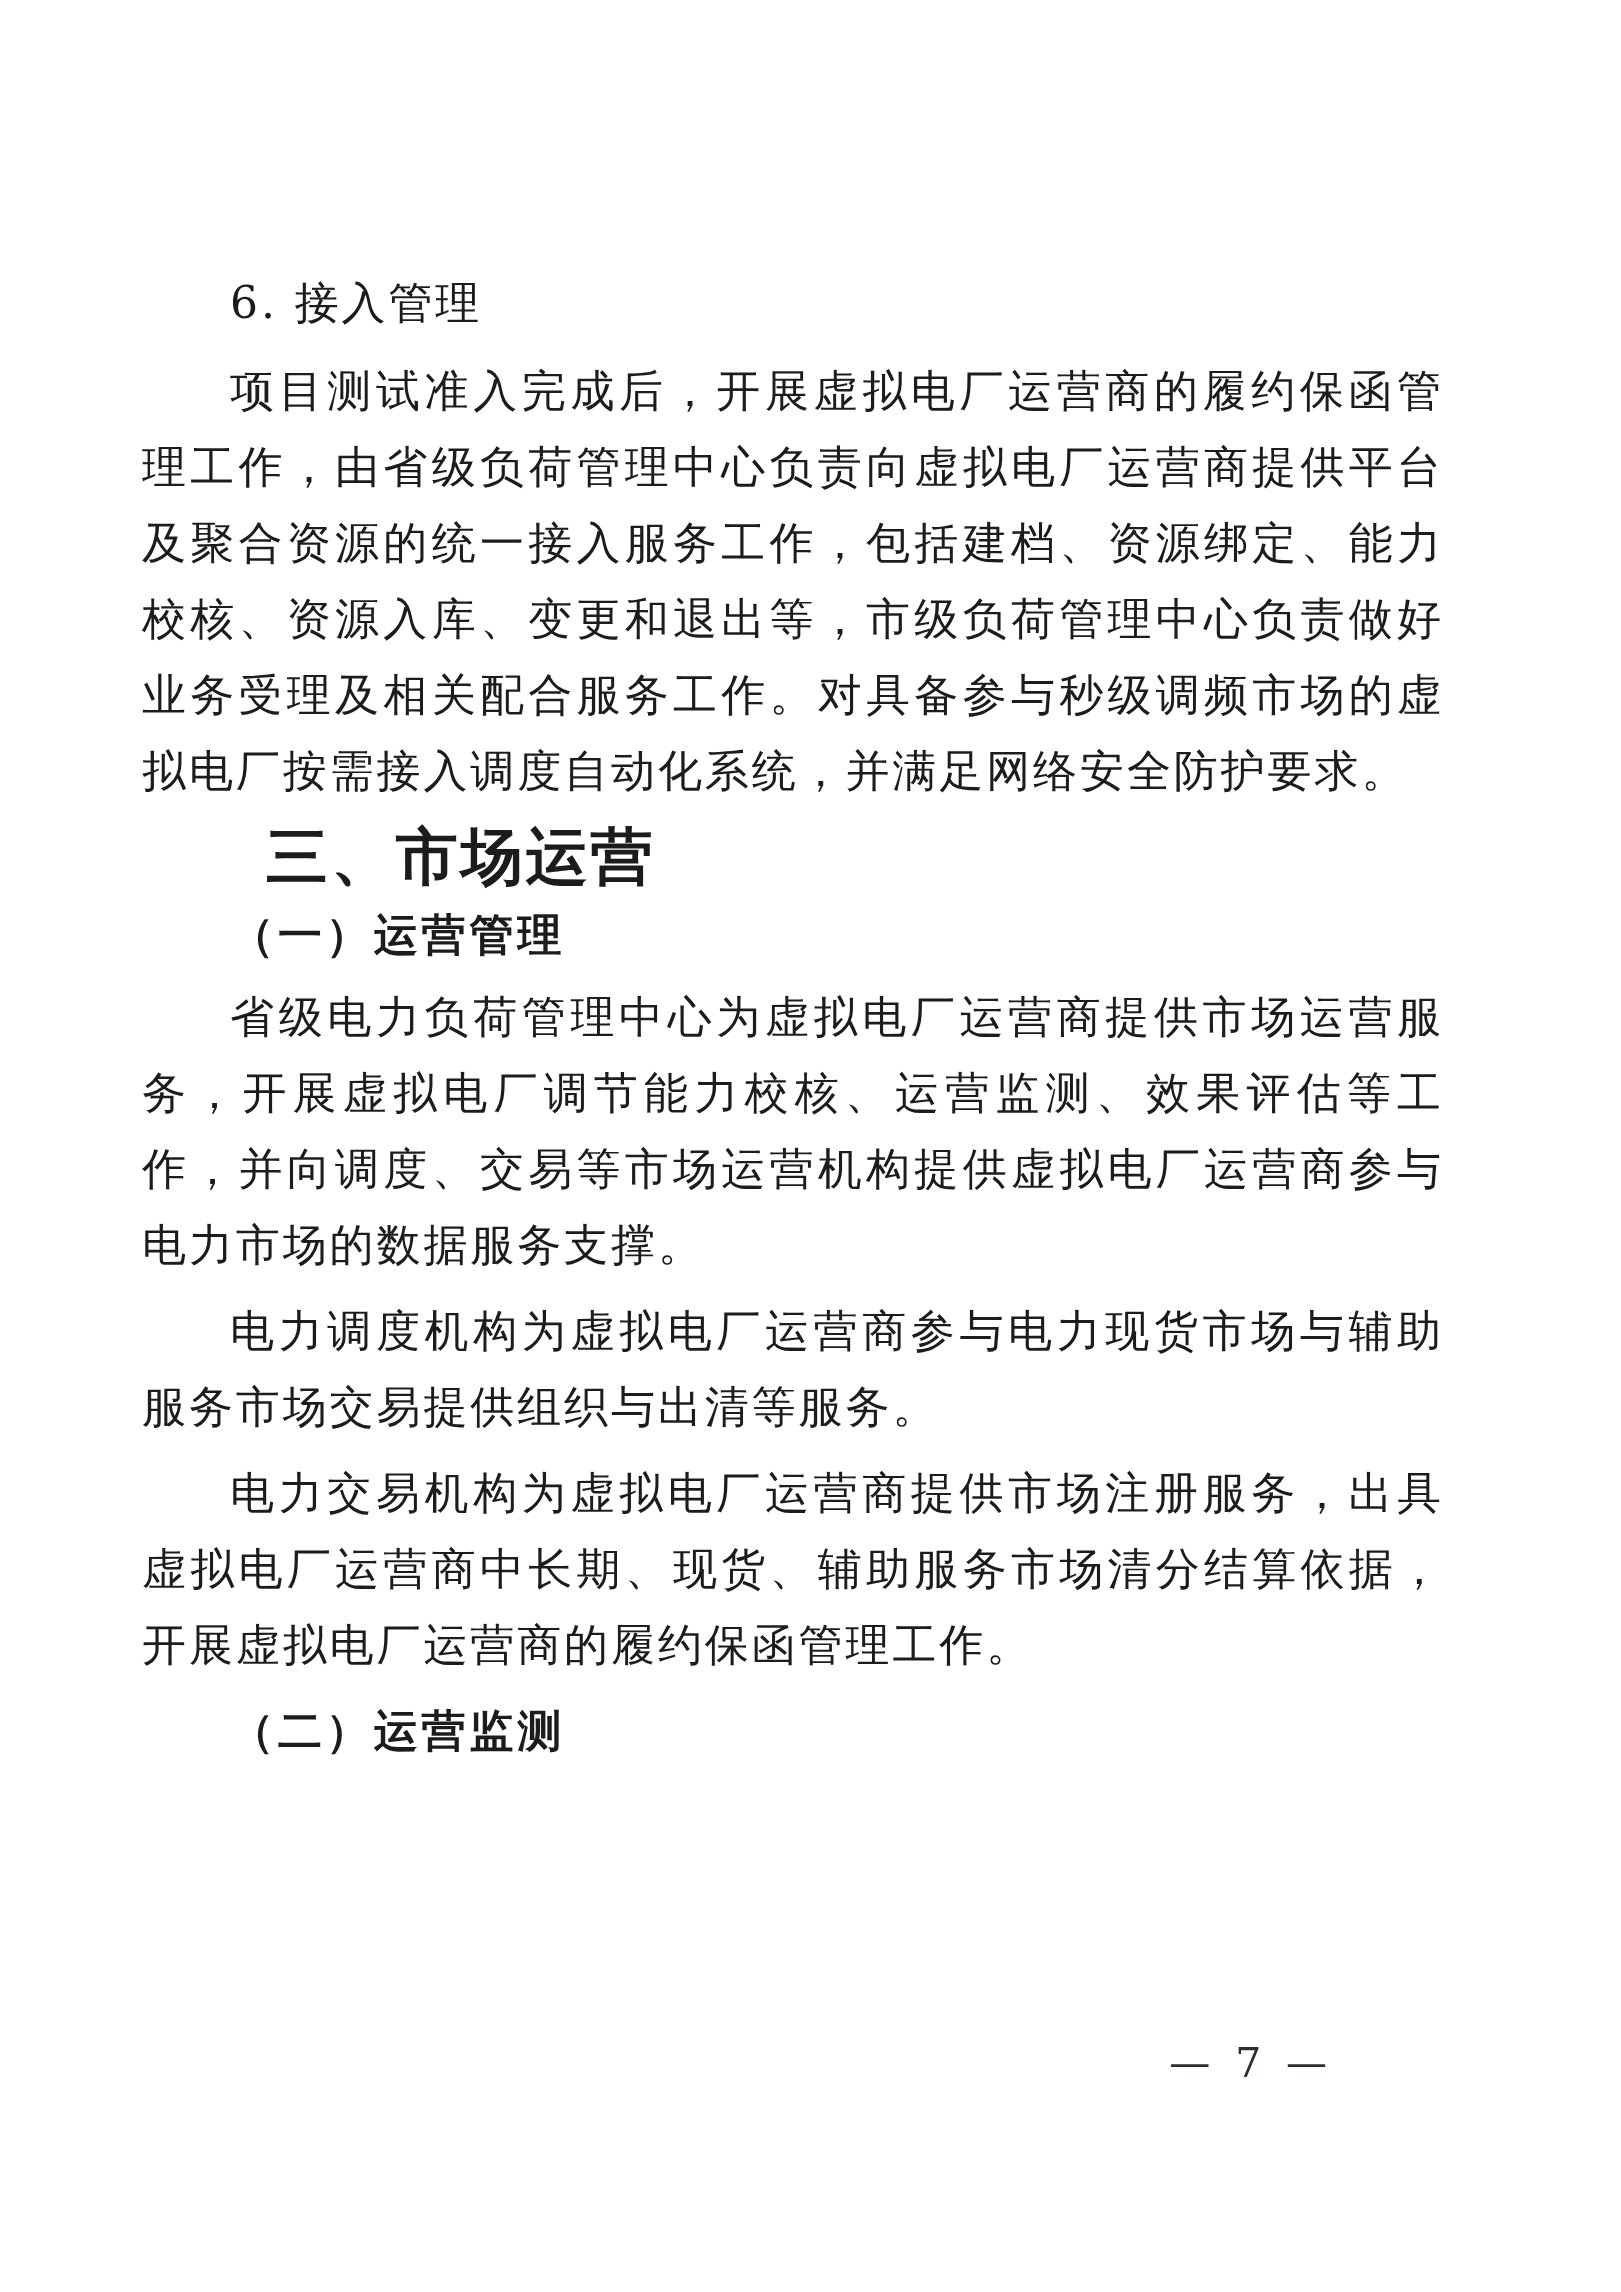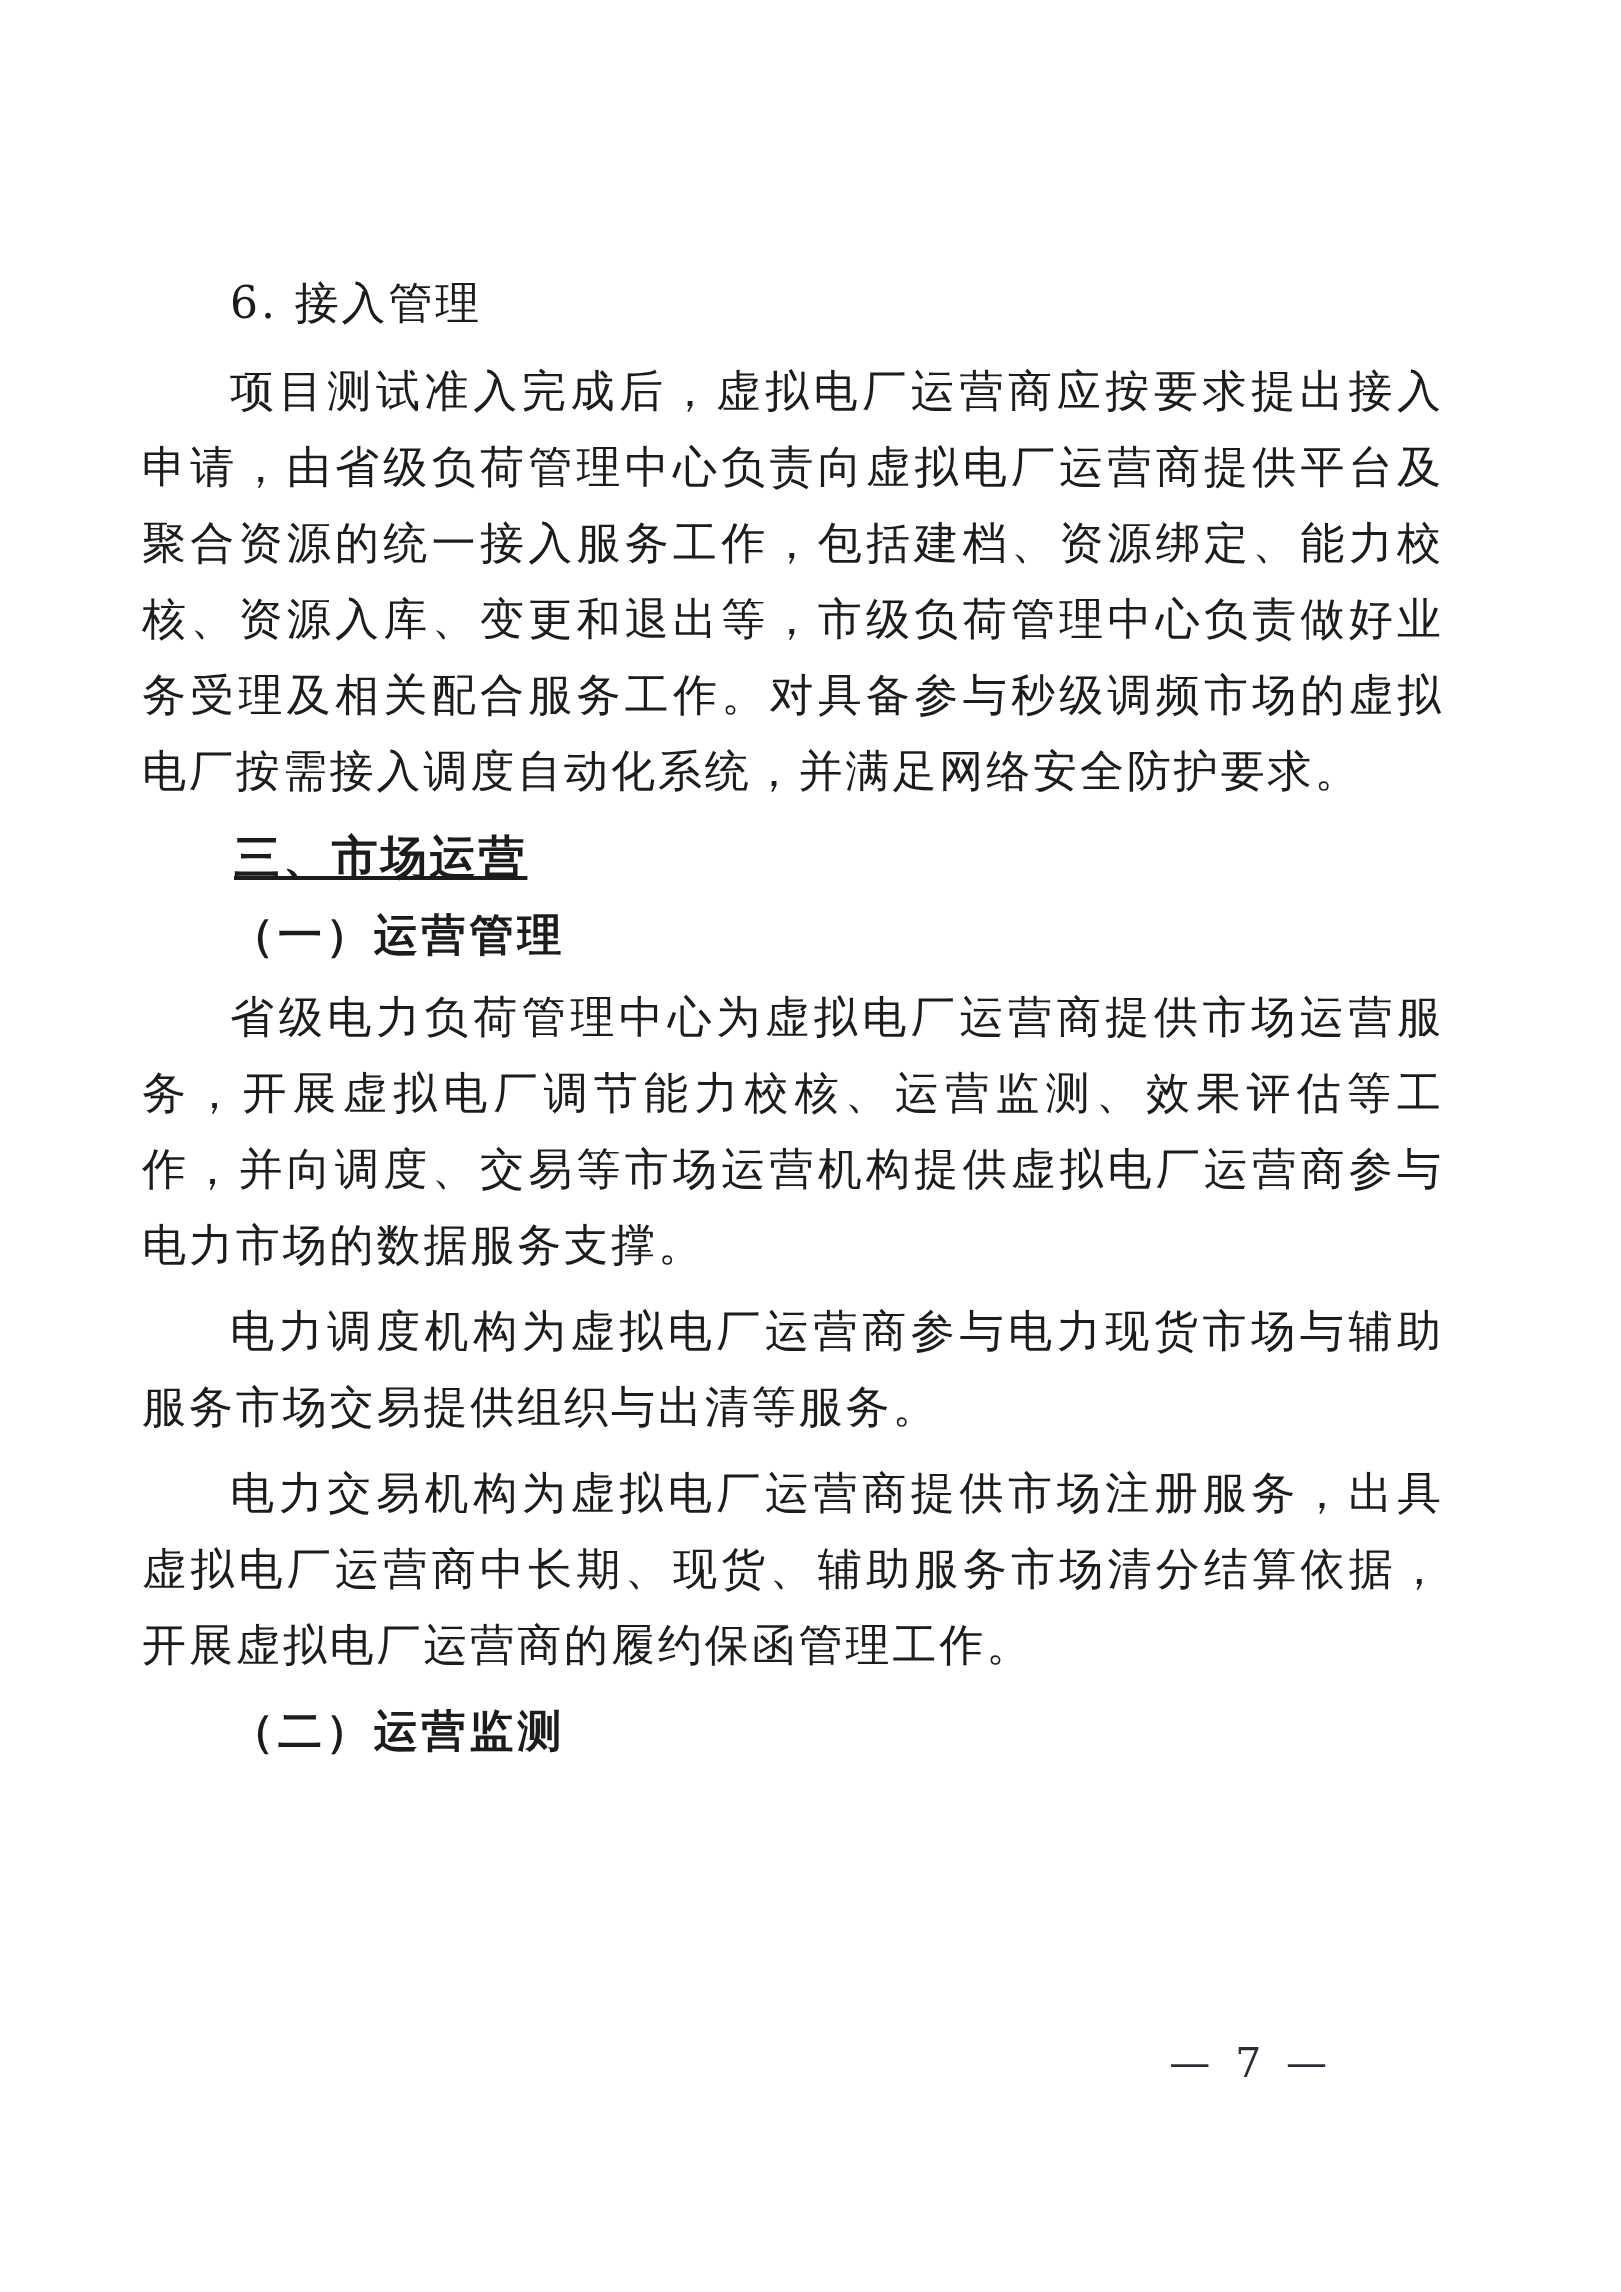--- a/index.html
+++ b/index.html
@@ -32,26 +32,25 @@
     line-height: 76px;
     letter-spacing: 2.9px;
     text-indent: 2em;
     font-weight: normal;
     margin: 0 0 11.8px 0;
   }
   .heading-lvl1 {
     
     font-family: "DejaVu Sans", "Liberation Sans", sans-serif;
     font-weight: bold;
-    font-size: 46px;
+    font-size: 62px;
     line-height: 76px;
     letter-spacing: 2.9px;
     text-indent: 2em;
     margin: 8.8px 0 2.9px 0;
-    text-decoration: underline;
   }
   .heading-lvl2 {
     
     font-size: 44px;
     line-height: 76px;
     letter-spacing: 3.9px;
     text-indent: 2em;
     font-weight: bold;
     margin: 0 0 5.9px 0;
   }
@@ -66,21 +65,21 @@
     white-space: nowrap;
   }
 </style>
 </head>
 <body>
 
 <div class="page">
 
   <p class="heading-num">6. 接入管理</p>
 
-  <p class="body-para">项目测试准入完成后，虚拟电厂运营商应按要求提出接入申请，由省级负荷管理中心负责向虚拟电厂运营商提供平台及聚合资源的统一接入服务工作，包括建档、资源绑定、能力校核、资源入库、变更和退出等，市级负荷管理中心负责做好业务受理及相关配合服务工作。对具备参与秒级调频市场的虚拟电厂按需接入调度自动化系统，并满足网络安全防护要求。</p>
+  <p class="body-para">项目测试准入完成后，开展虚拟电厂运营商的履约保函管理工作，由省级负荷管理中心负责向虚拟电厂运营商提供平台及聚合资源的统一接入服务工作，包括建档、资源绑定、能力校核、资源入库、变更和退出等，市级负荷管理中心负责做好业务受理及相关配合服务工作。对具备参与秒级调频市场的虚拟电厂按需接入调度自动化系统，并满足网络安全防护要求。</p>
 
   <h2 class="heading-lvl1">三、市场运营</h2>
 
   <h3 class="heading-lvl2">（一）运营管理</h3>
 
 
   <p class="body-para">省级电力负荷管理中心为虚拟电厂运营商提供市场运营服务，开展虚拟电厂调节能力校核、运营监测、效果评估等工作，并向调度、交易等市场运营机构提供虚拟电厂运营商参与电力市场的数据服务支撑。</p>
 
   <p class="body-para">电力调度机构为虚拟电厂运营商参与电力现货市场与辅助服务市场交易提供组织与出清等服务。</p>
 

